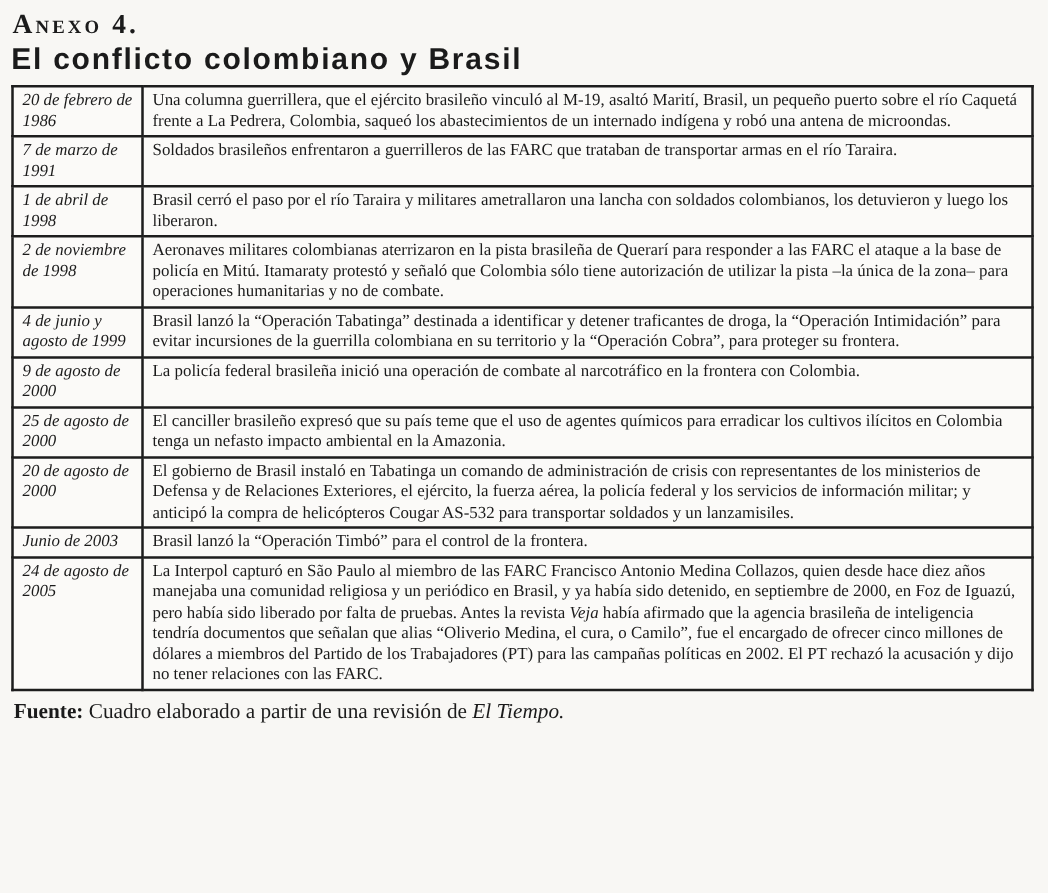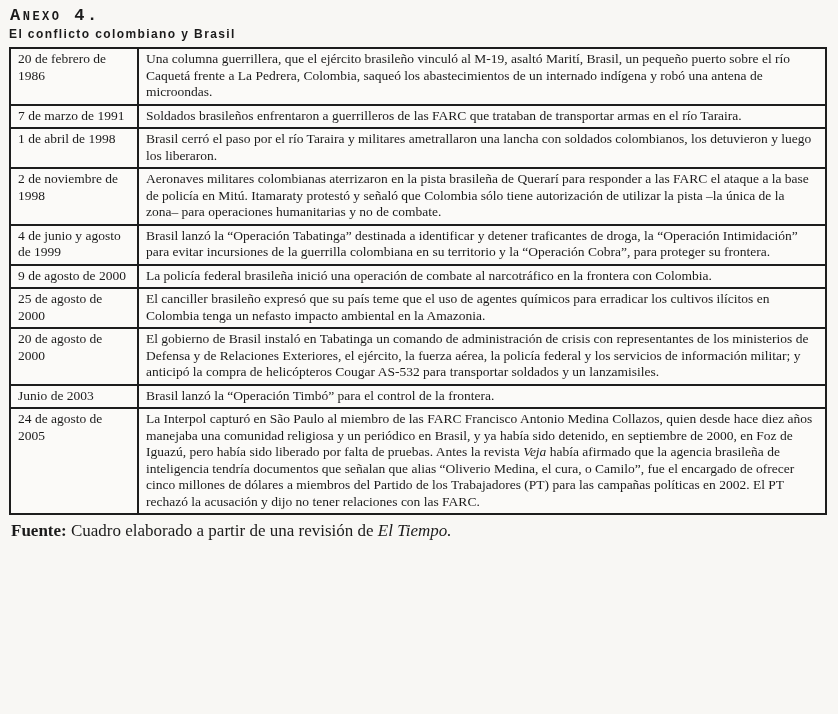--- a/index.html
+++ b/index.html
@@ -7,49 +7,49 @@
     margin: 0; padding: 0;
     width: 838px; height: 714px;
     background: #f8f7f4;
     font-family: "Liberation Serif", serif;
     color: #1b1b1b;
     overflow: hidden;
   }
   .page { padding: 4px 9px 0 9px; }
 
   .annex-label {
-    font-family: Liberation Mono, monospace;
+    font-family: Liberation Serif, serif;
     font-variant: small-caps;
     font-weight: bold;
-    font-size: 17px;
+    font-size: 22px;
     letter-spacing: 2.5px;
     margin: 2px 0 0 1px;
   }
   .doc-title {
     font-family: "Liberation Sans", sans-serif;
     font-weight: bold;
-    font-size: 12px;
+    font-size: 24px;
     letter-spacing: 1.4px;
     margin: 2px 0 6px 0;
   }
 
   table.events {
     border-collapse: collapse;
     width: 818px;
     table-layout: fixed;
     background: #fbfaf8;
   }
   table.events td {
     border: 2px solid #1d1d1d;
     vertical-align: top;
     padding: 2px 7px 3px 7px;
     font-size: 13.5px;
     line-height: 16.5px;
   }
-  td.date-col { width: 128px; }
+  td.date-col { width: 104px; font-style: italic; }
 
   .italic { font-style: italic; }
   .bold   { font-weight: bold; }
 
   .source-note {
     margin: 8px 0 0 2px;
     font-size: 17px;
     line-height: 15px;
   }
 </style>

